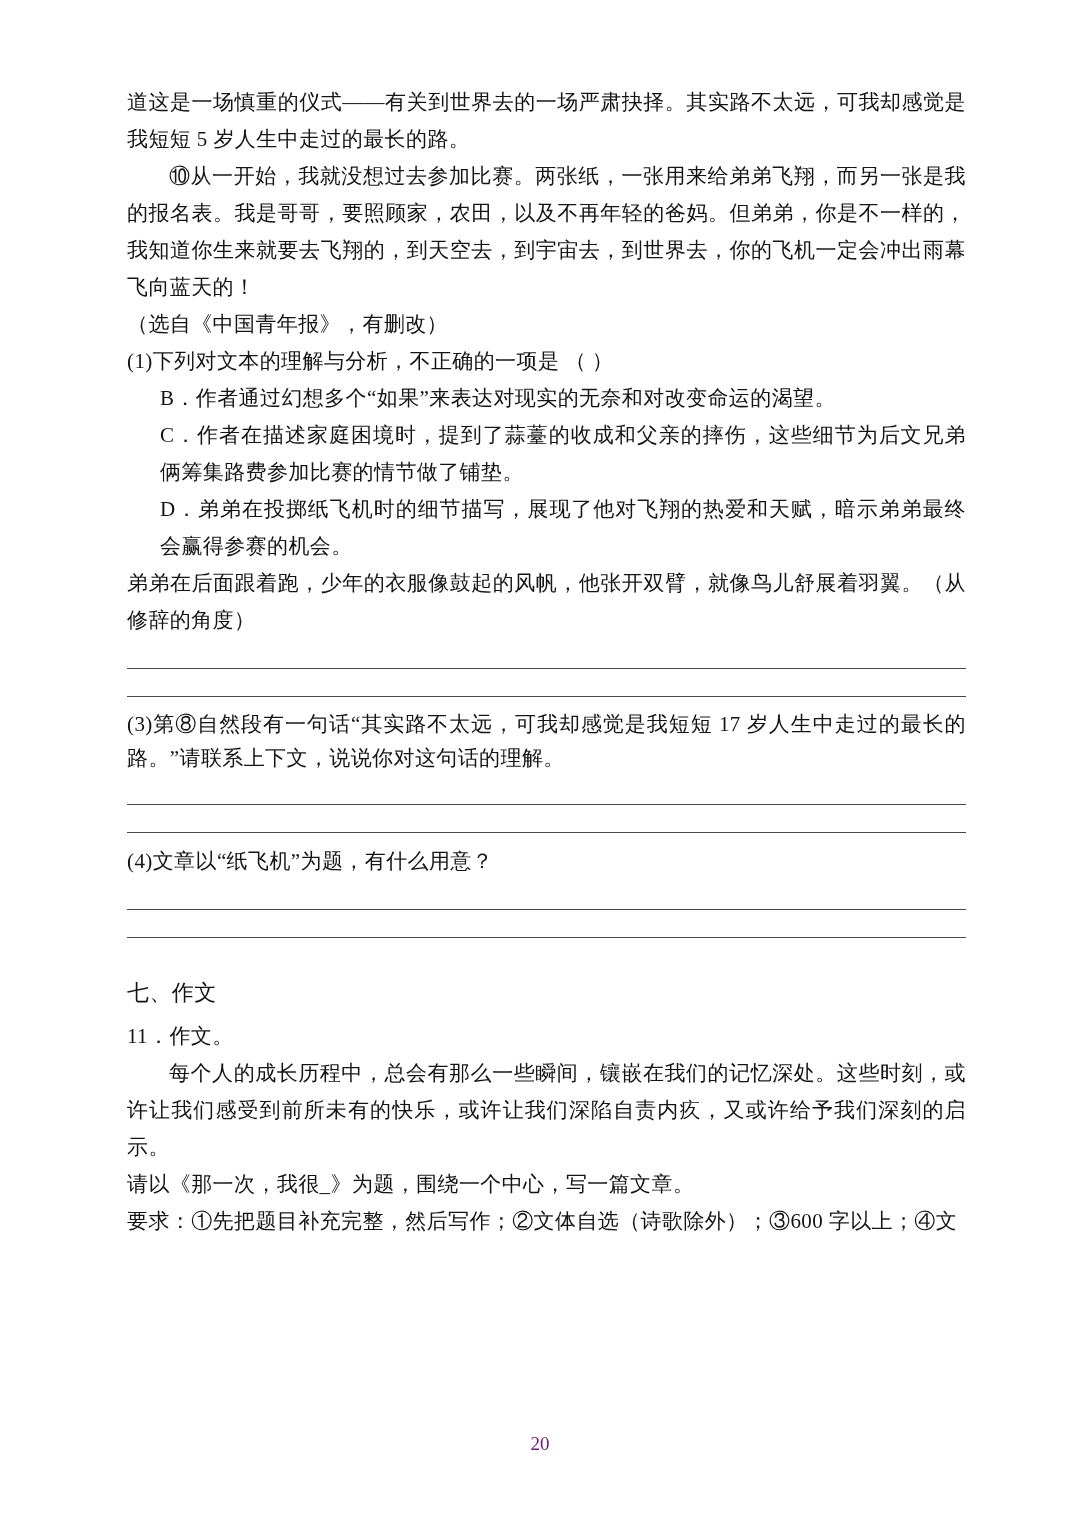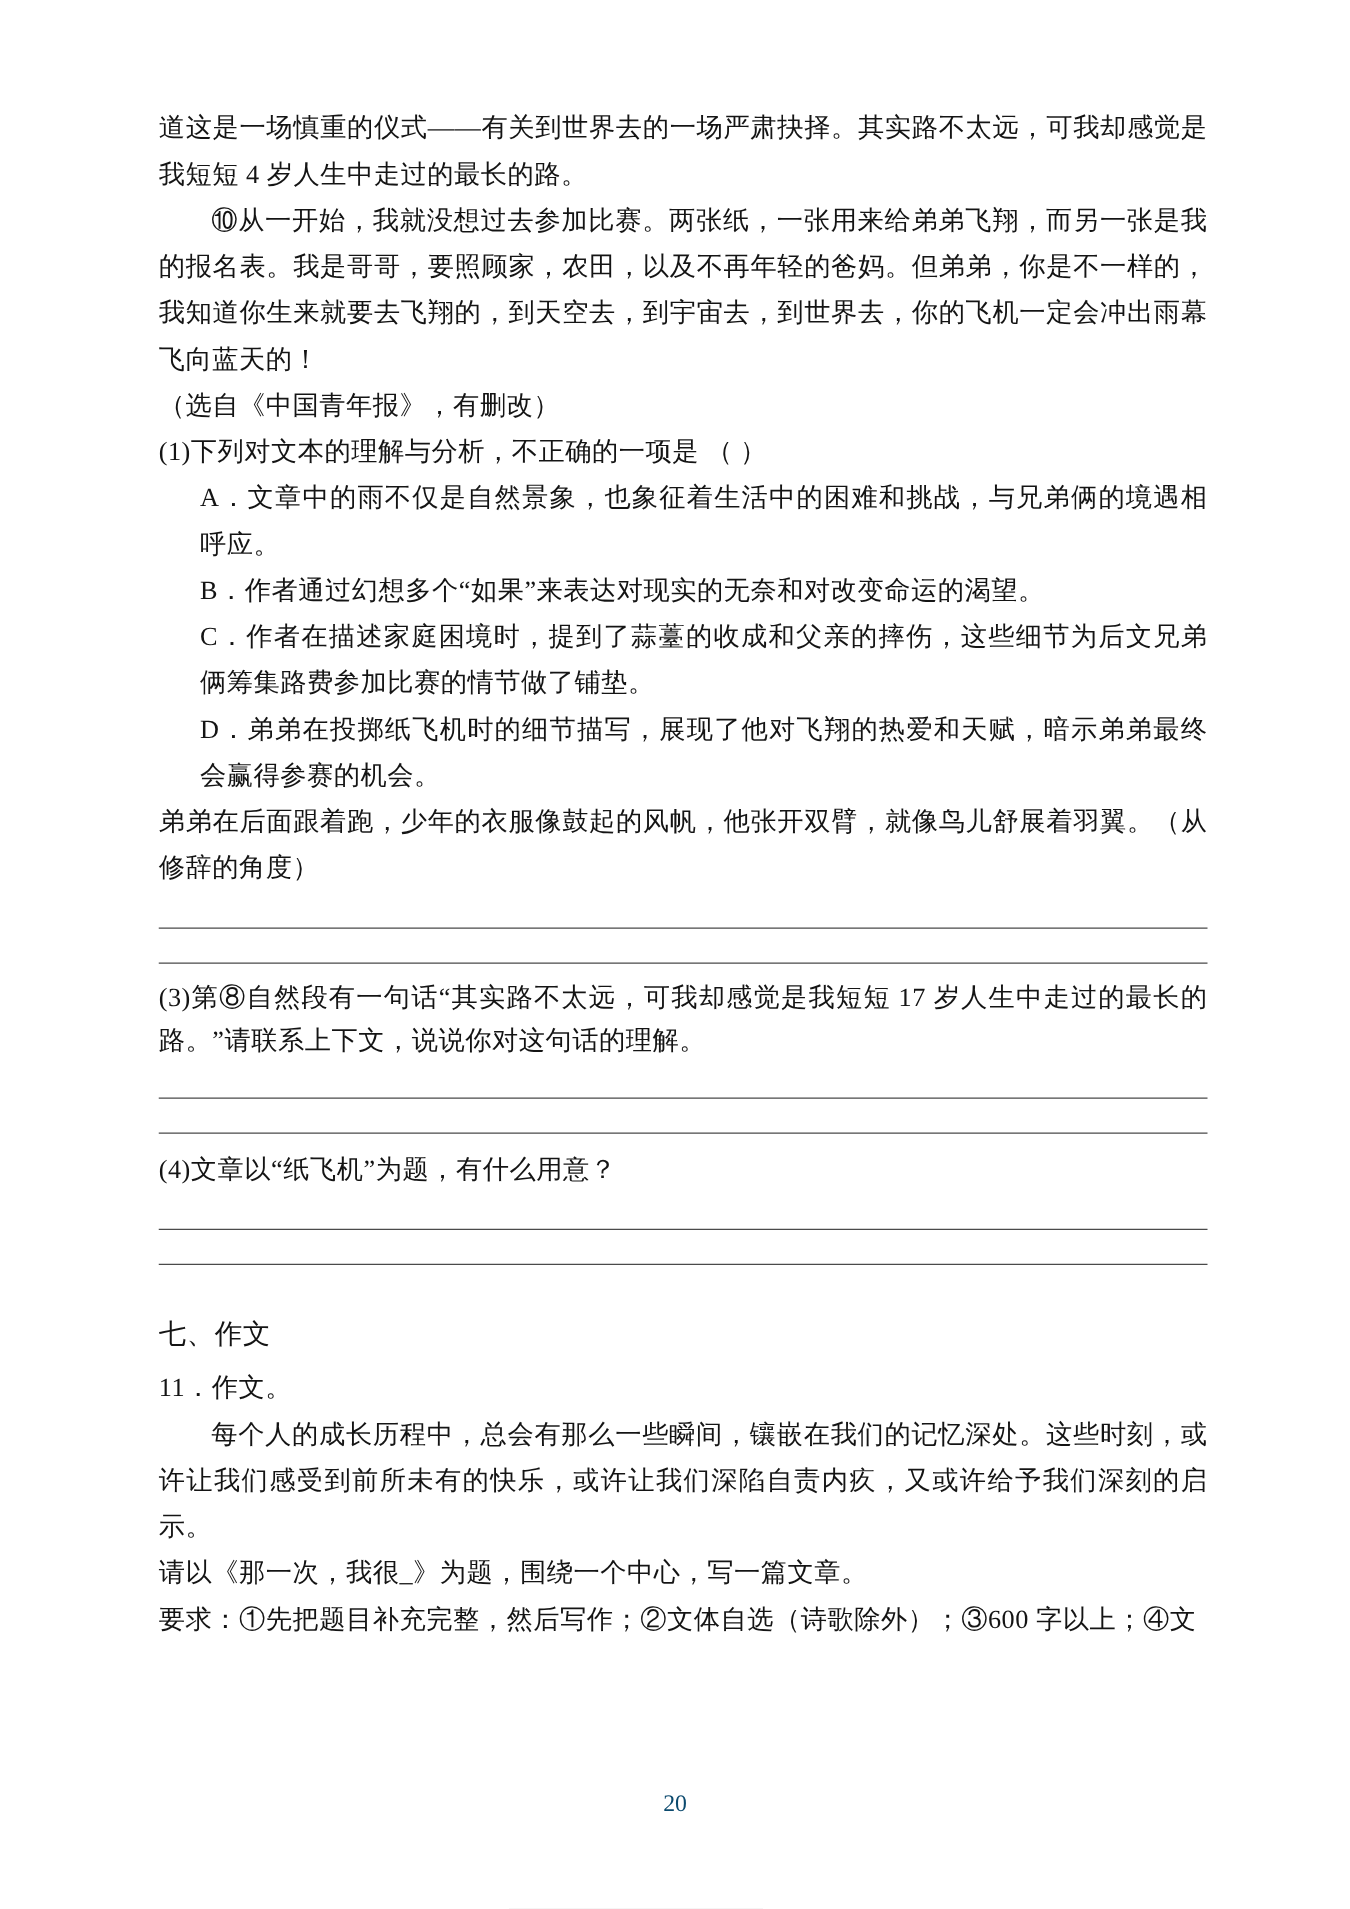--- a/index.html
+++ b/index.html
@@ -42,36 +42,35 @@
     letter-spacing: 0.4px;
   }
   .item-number { margin-top: 6px; }
   .page-number {
     position: absolute;
     bottom: 72px;
     left: 0;
     width: 100%;
     text-align: center;
     font-size: 19px;
-    color: #0c4a6e;
+    color: #701a75;
   }
 </style>
 </head>
 <body>
 
 <div class="page">
   <div class="content">
 
-    <p class="para">道这是一场慎重的仪式——有关到世界去的一场严肃抉择。其实路不太远，可我却感觉是我短短 4 岁人生中走过的最长的路。</p>
+    <p class="para">道这是一场慎重的仪式——有关到世界去的一场严肃抉择。其实路不太远，可我却感觉是我短短 5 岁人生中走过的最长的路。</p>
     <p class="para indent">⑩从一开始，我就没想过去参加比赛。两张纸，一张用来给弟弟飞翔，而另一张是我的报名表。我是哥哥，要照顾家，农田，以及不再年轻的爸妈。但弟弟，你是不一样的，我知道你生来就要去飞翔的，到天空去，到宇宙去，到世界去，你的飞机一定会冲出雨幕飞向蓝天的！</p>
     <p class="para source">（选自《中国青年报》，有删改）</p>
 
     <p class="para">(1)下列对文本的理解与分析，不正确的一项是 （ ）</p>
     <div class="options">
-      <p class="para">A．文章中的雨不仅是自然景象，也象征着生活中的困难和挑战，与兄弟俩的境遇相呼应。</p>
       <p class="para">B．作者通过幻想多个“如果”来表达对现实的无奈和对改变命运的渴望。</p>
       <p class="para">C．作者在描述家庭困境时，提到了蒜薹的收成和父亲的摔伤，这些细节为后文兄弟俩筹集路费参加比赛的情节做了铺垫。</p>
       <p class="para">D．弟弟在投掷纸飞机时的细节描写，展现了他对飞翔的热爱和天赋，暗示弟弟最终会赢得参赛的机会。</p>
     </div>
 
     <p class="para">弟弟在后面跟着跑，少年的衣服像鼓起的风帆，他张开双臂，就像鸟儿舒展着羽翼。（从修辞的角度）</p>
     <div class="answer-lines">
       <div class="answer-line"></div>
       <div class="answer-line"></div>
     </div>

